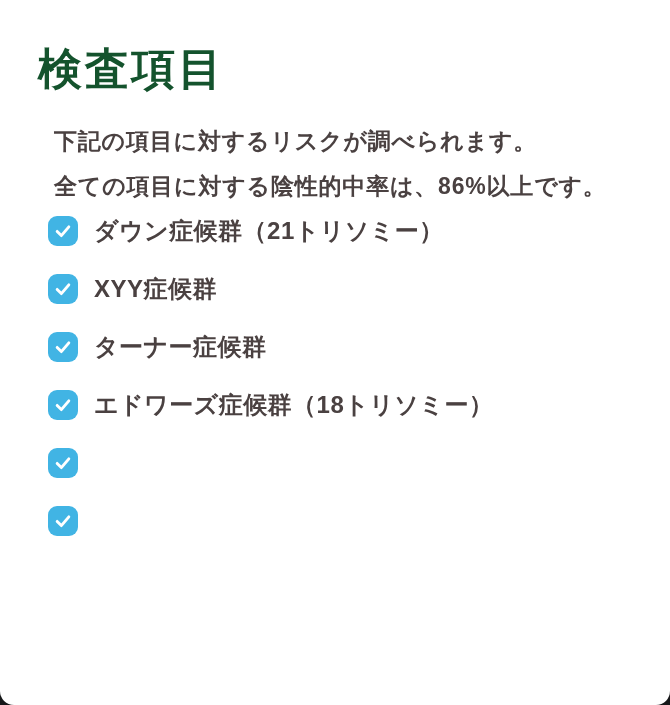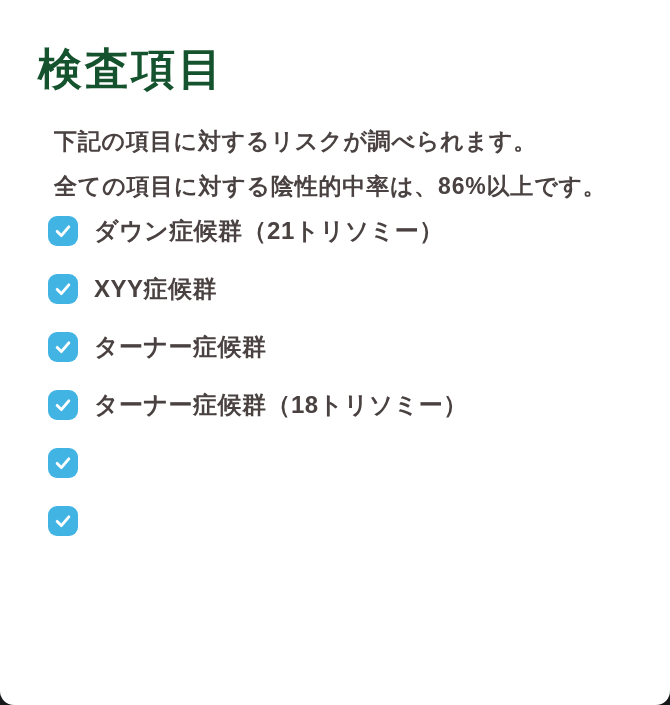--- a/index.html
+++ b/index.html
@@ -121,21 +121,21 @@
       </span>
       <span class="item-label">ターナー症候群</span>
     </li>
 
     <li class="item">
       <span class="checkbox">
         <svg viewBox="0 0 24 24" fill="none">
           <polyline points="5,12.5 10,17.5 19,7" stroke="#ffffff" stroke-width="3.5" stroke-linecap="round" stroke-linejoin="round"></polyline>
         </svg>
       </span>
-      <span class="item-label">ターナー症候群（18トリソミー）</span>
+      <span class="item-label">エドワーズ症候群（18トリソミー）</span>
     </li>
 
     <li class="item">
       <span class="checkbox">
         <svg viewBox="0 0 24 24" fill="none">
           <polyline points="5,12.5 10,17.5 19,7" stroke="#ffffff" stroke-width="3.5" stroke-linecap="round" stroke-linejoin="round"></polyline>
         </svg>
       </span>
     </li>
 

